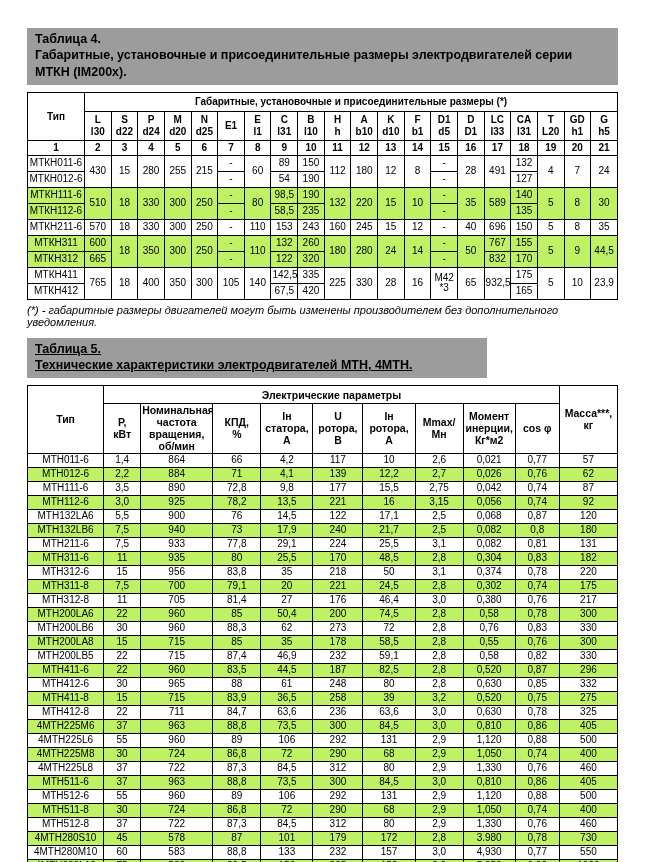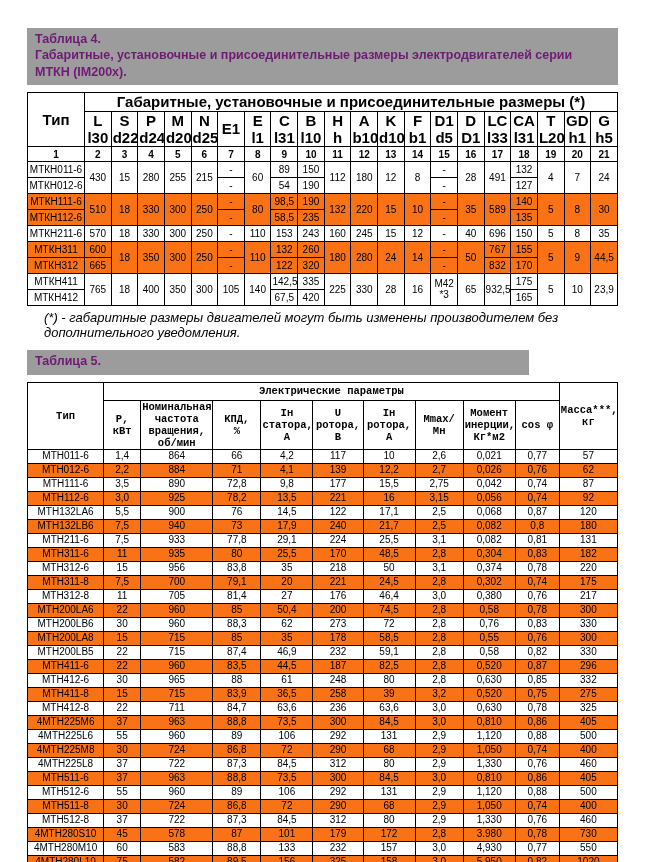--- a/index.html
+++ b/index.html
@@ -2,52 +2,52 @@
 <html><head>
 <meta charset="utf-8">
 <style>
   html,body { margin:0; padding:0; background:#e8e8e8; }
   .page {
     width:645px; height:862px; background:#ffffff; margin:0 auto;
     font-family:"Liberation Sans", sans-serif; color:#000;
     box-sizing:border-box; padding:28px 27px 0 27px; overflow:hidden;
   }
   .title-bar {
-    background:#9c9c9c; color:#701a75; font-weight:bold;
+    background:#9c9c9c; color:#000000; font-weight:bold;
     font-size:12.5px; line-height:1.3; padding:3px 8px 5px 8px;
     box-sizing:border-box;
   }
   .title-bar.t4w { width:591px; }
-  .title-bar.t5w { width:502px; }
+  .title-bar.t5w { width:460px;text-decoration:underline; }
   table {
     border-collapse:collapse; table-layout:fixed; width:591px;
     margin-top:7px;
   }
   th, td {
     border:1px solid #000; text-align:center; vertical-align:middle;
     padding:0 1px; white-space:pre-line; overflow:hidden;
   }
   th { font-weight:bold; }
   
   .t4 { font-size:10px; }
-  .t4 thead th { font-size:15px; line-height:1.15; }
+  .t4 thead th { font-size:10px; line-height:1.15; }
   .t4 .group-row th { height:18px; }
   .t4 .cols-row th { height:28px; }
   .t4 .nums-row td { height:14px; font-weight:bold; }
   .t4 tbody td { height:15px; line-height:1.05; }
   .t4 col.c-type { width:57px; }
   
   .t5 { font-size:10px; }
-  .t5 thead th { font-size:10.5px; line-height:1.15;font-family:Liberation Mono, monospace; }
+  .t5 thead th { font-size:10.5px; line-height:1.15; }
   .t5 .group-row th { height:17px; }
   .t5 .cols-row th { height:46px; }
   .t5 tbody td { height:13px; line-height:1.0; font-size:10px; }
-  .shaded { background:#f97316; }
+  .shaded { background:#bef264; }
   .footnote {
-    font-style:italic; font-size:13px; margin:4px 0 10px 17px;
+    font-style:italic; font-size:11px; margin:4px 0 10px 0;
     width:591px;
   }
 </style>
 </head>
 <body>
 
 <div class="page">
 
   <div class="title-bar t4w">
     <div>Таблица 4.</div>
@@ -277,20 +277,21 @@
           <td>420</td>
           <td>165</td>
         </tr>
       </tbody>
   </table>
 
   <div class="footnote">(*) - габаритные размеры двигателей могут быть изменены производителем без дополнительного уведомления.</div>
 
   <div class="title-bar t5w">
     <div>Таблица 5.</div>
+    <div>Технические характеристики электродвигателей МТН, 4МТН.</div>
   </div>
 
   <table class="t5">
     <colgroup>
       <col style="width:76px">
       <col style="width:37px">
         <col style="width:72px">
         <col style="width:48px">
       <col style="width:52px">
         <col style="width:50px">

